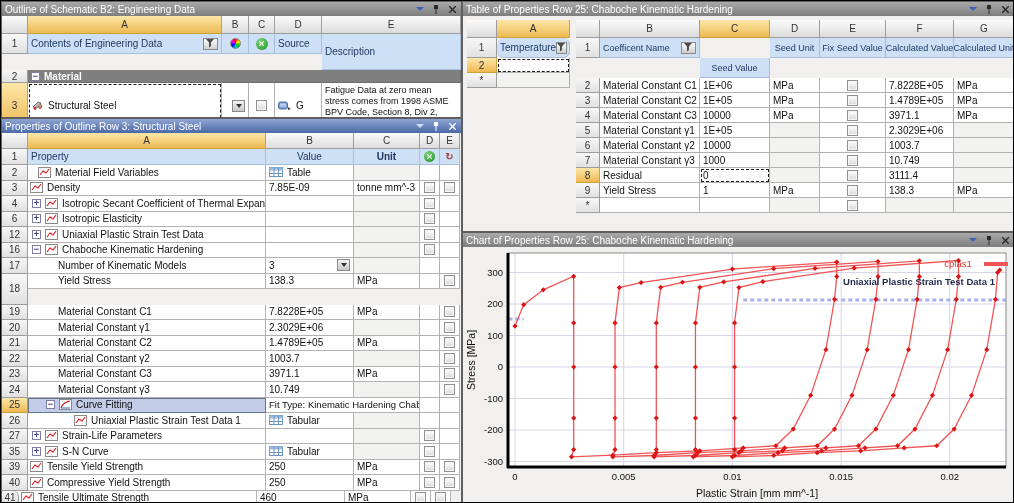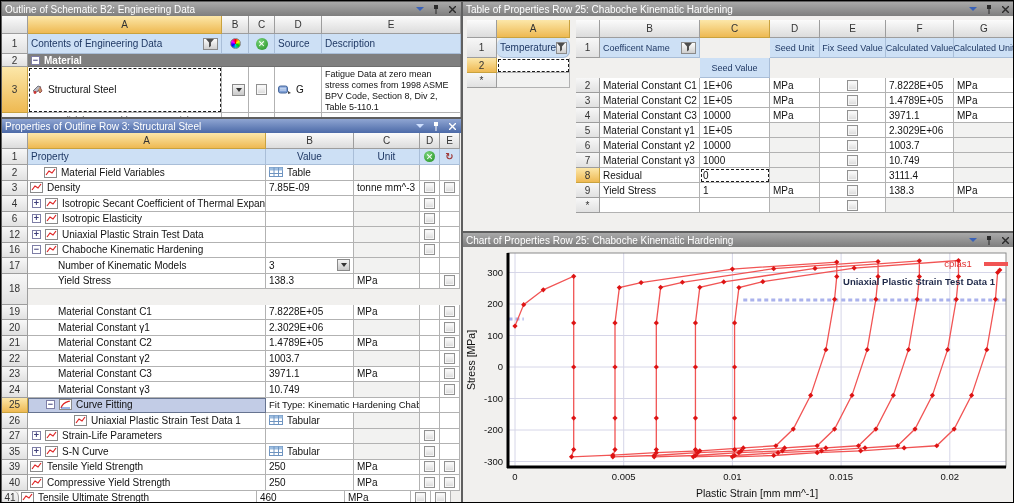--- a/index.html
+++ b/index.html
@@ -107,21 +107,21 @@
           </div>
           <div class="cell bluehead" style="width: 27px; height: 20px;">
             <span class="wheel"></span>
           </div>
           <div class="cell bluehead" style="width: 26px; height: 20px;">
             <span class="gx">✕</span>
           </div>
           <div class="cell bluehead" style="width: 47px; height: 20px;">
             <span>Source</span>
           </div>
-          <div class="cell bluehead" style="width: 139px; height: 20px;">
+          <div class="cell bluehead" style="width: 139px; height: 36px;">
             <span>Description</span>
           </div>
         </div>
         <div class="row">
           <div class="cell numcell" style="width: 26px; height: 13px;">
             <span>2</span>
           </div>
           <div class="cell groupcell" style="width: 433px; height: 13px;">
             <span class="expbox" style="background: rgb(255, 255, 255);">−</span>
             <span>Material</span>
@@ -223,35 +223,35 @@
         <div class="row">
           <div class="cell numcell" style="width: 26px; height: 16px;">
             <span>1</span>
           </div>
           <div class="cell bluehead" style="width: 238px; height: 16px;">
             <span>Property</span>
           </div>
           <div class="cell bluehead" style="width: 88px; height: 16px; justify-content: center;">
             <span>Value</span>
           </div>
-          <div class="cell bluehead" style="width: 66px; height: 16px; justify-content: center;">
+          <div class="cell bluehead" style="width: 66px; height: 16px; justify-content: center; font-weight: bold;">
             <span>Unit</span>
           </div>
           <div class="cell bluehead" style="width: 20px; height: 16px;">
             <span class="gx" style="width: 11px; height: 11px;">✕</span>
           </div>
           <div class="cell bluehead" style="width: 20px; height: 16px;">
             <span class="redglyph">↻</span>
           </div>
         </div>
         <div class="row">
           <div class="cell numcell" style="width: 26px; height: 15.5px;">
             <span>2</span>
           </div>
-          <div class="cell" style="width: 238px; height: 15.5px; padding-left: 16px;">
+          <div class="cell" style="width: 238px; height: 15.5px; padding-left: 10px;">
             <span class="icon">
               <svg width="13" height="11">
                 <rect x="0.5" y="0.5" width="12" height="10" fill="#fff" stroke="#8a8a8a"></rect>
                 <path d="M2 8L5 4L8 6L11 2" stroke="#d22" stroke-width="1.2" fill="none"></path>
               </svg>
             </span>
             <span>Material Field Variables</span>
           </div>
           <div class="cell" style="width: 88px; height: 15.5px;">
             <span class="icon">

